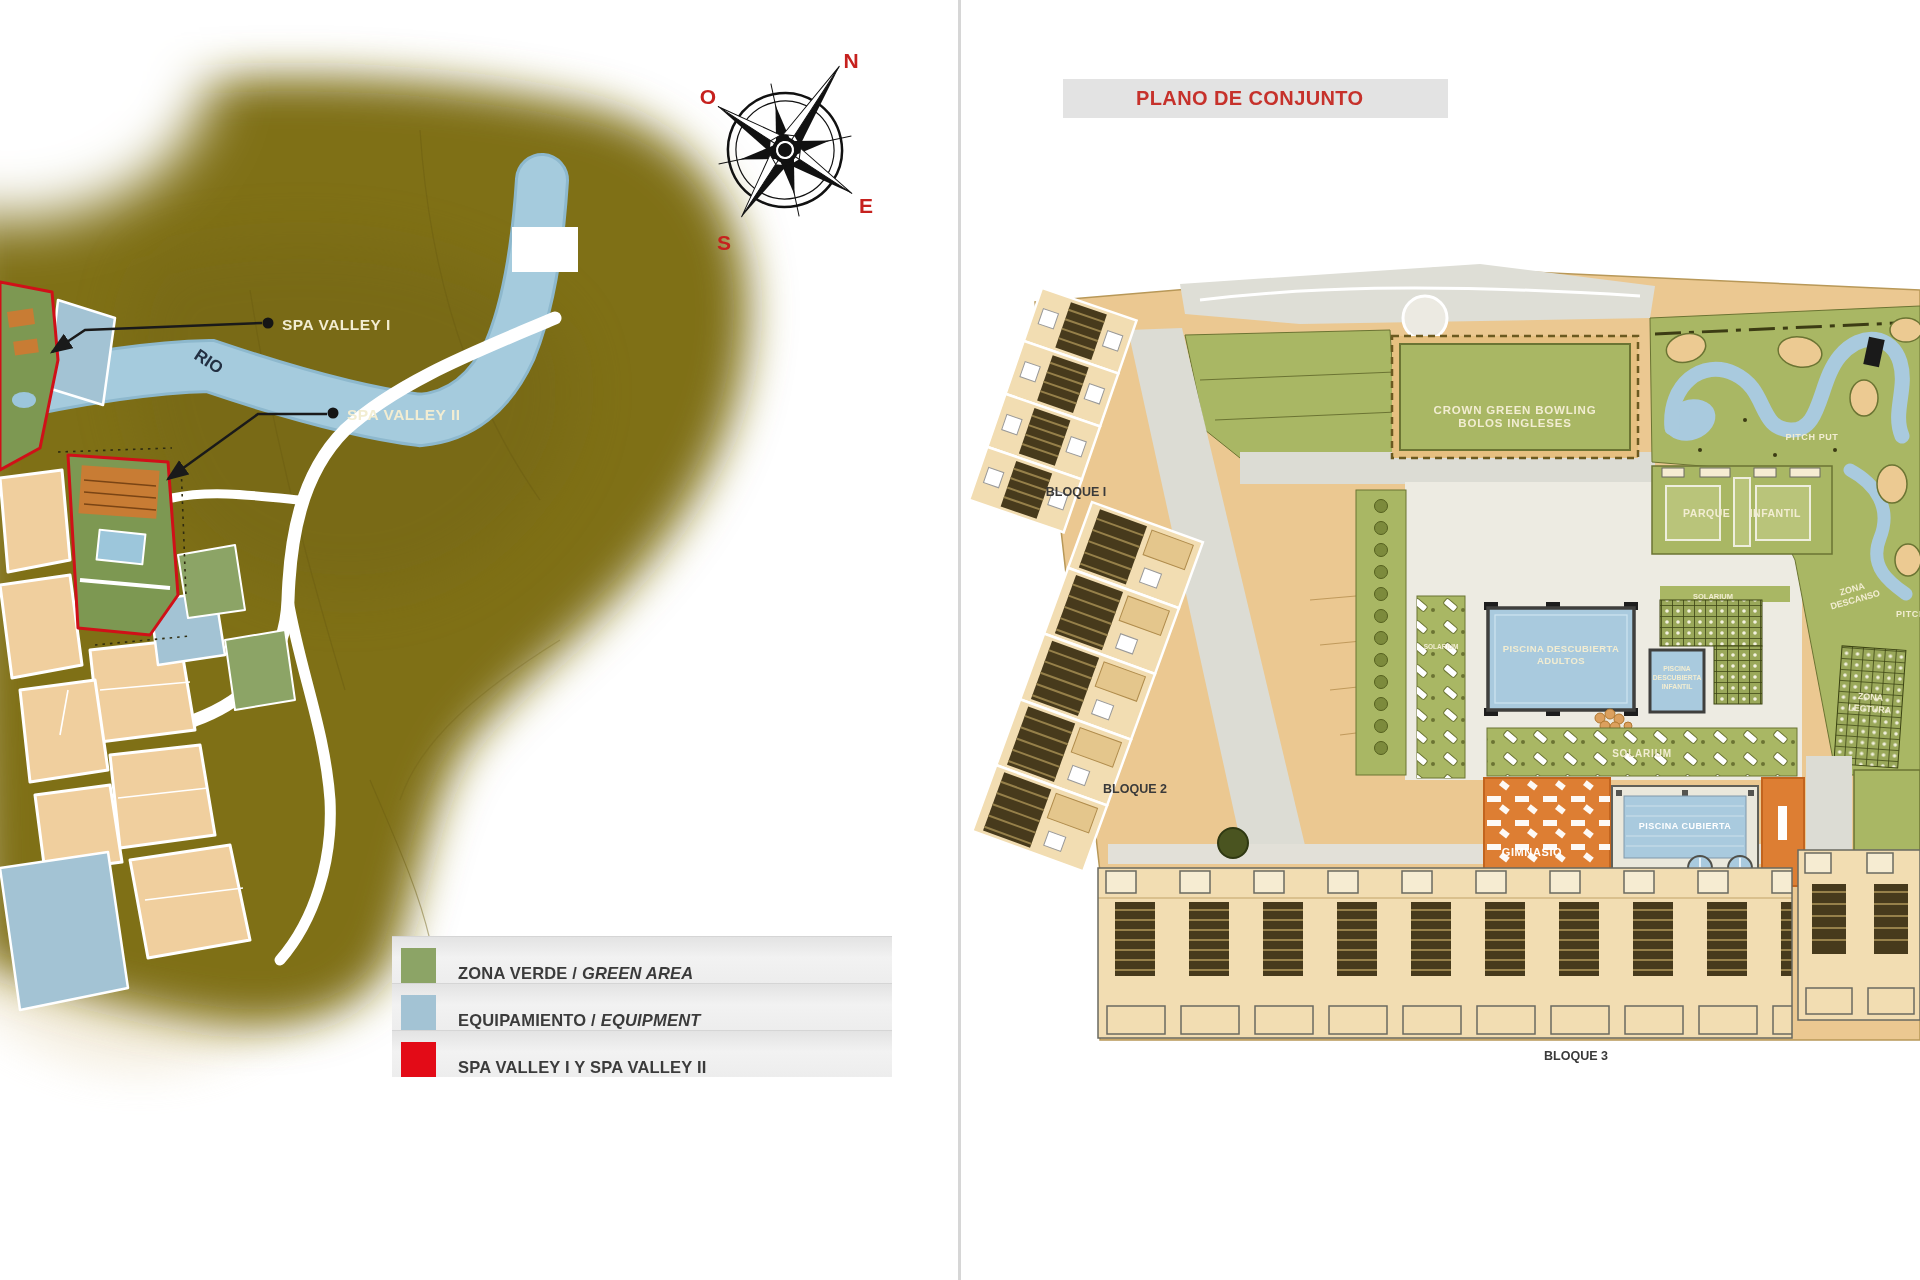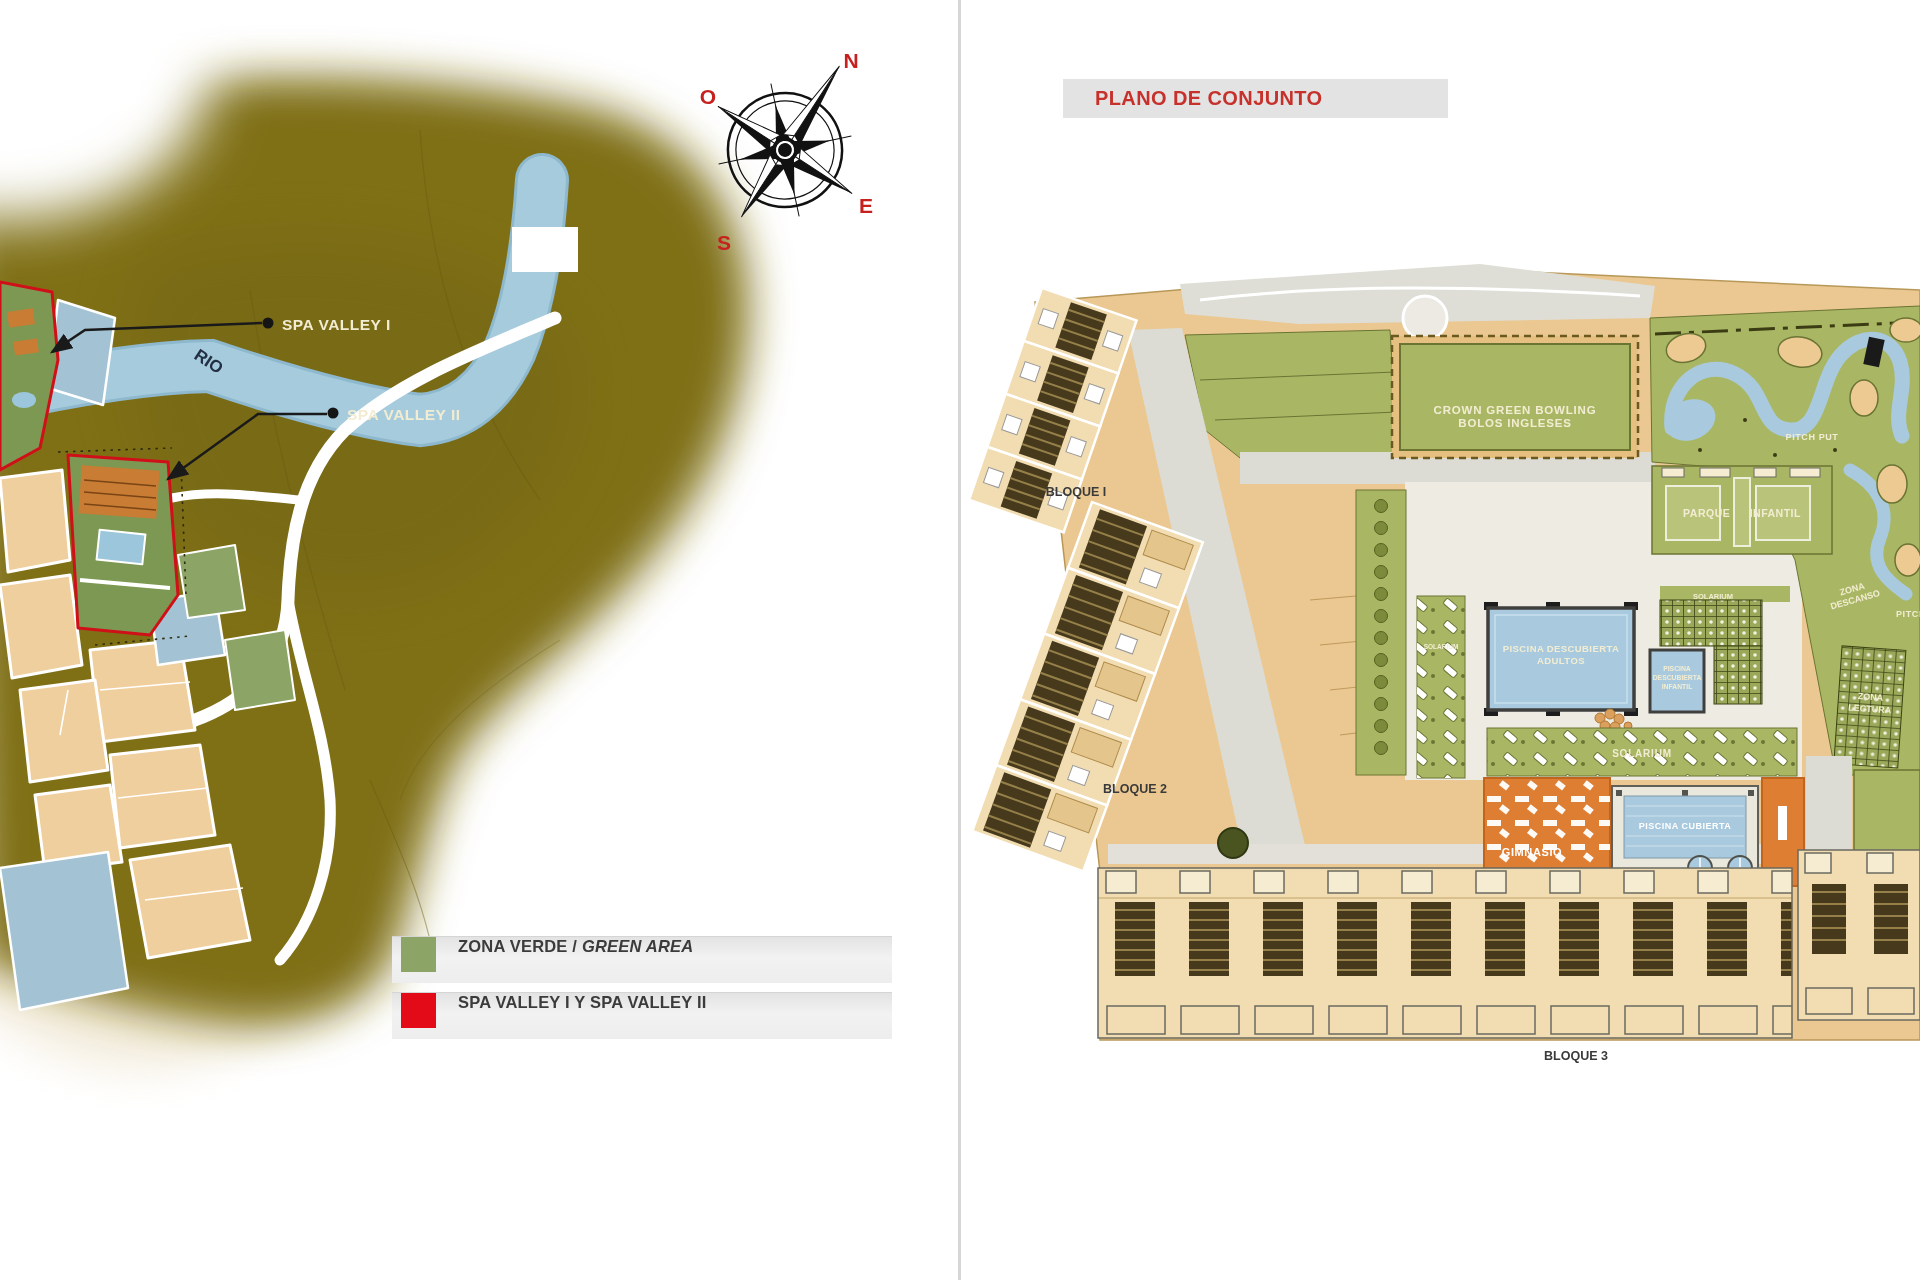--- a/index.html
+++ b/index.html
@@ -1,32 +1,32 @@
 <!DOCTYPE html>
 <html><head>
 <meta charset="utf-8">
 <style>
   html,body{margin:0;padding:0;}
   body{width:1920px;height:1280px;overflow:hidden;background:#ffffff;
        font-family:"Liberation Sans", sans-serif;position:relative;}
   .abs{position:absolute;}
   
   #legend{left:392px;top:936px;width:500px;}
-  .legend-row{display:flex;align-items:flex-start;height:46px;margin-bottom:9px;
+  .legend-row{display:flex;align-items:flex-end;height:46px;
       background:linear-gradient(180deg,#e3e3e3 0%,#f2f2f2 45%,#ededed 100%);
       border-top:1px solid #d5d5d5;}
   .legend-swatch{width:35px;height:35px;margin-left:9px;flex:0 0 35px;}
   .legend-label{margin-left:22px;font-size:16.5px;font-weight:bold;color:#3b3b3b;
       letter-spacing:.2px;white-space:nowrap;}
   .legend-en{font-style:italic;}
   
   #plan-title-bar{left:1063px;top:79px;width:385px;height:39px;background:#e3e3e3;
       display:flex;align-items:center;}
   #plan-title{color:#c6312b;font-weight:bold;font-size:20px;letter-spacing:.4px;
-      padding-left:32px;}
+      padding-left:73px;}
   #divider{left:958px;top:0;width:3px;height:1280px;background:#d6d6d6;}
   svg text{font-family:"Liberation Sans", sans-serif;}
   .cream{fill:#f2edd2;font-weight:bold;}
   .dark-label{fill:#3a3a3a;font-weight:bold;}
 </style>
 </head>
 <body>
 
 <svg class="abs" style="left:0;top:0" width="960" height="1280" viewBox="0 0 960 1280">
   <defs>
@@ -176,20 +176,24 @@
       <text x="866" y="213">E</text>
       <text x="724" y="250">S</text>
     </g>
   </g>
 </svg>
 
 <div id="legend" class="abs">
   <div class="legend-row">
     <span class="legend-swatch" style="background: rgb(140, 164, 102);"></span>
     <span class="legend-label"><span>ZONA VERDE</span><span> / </span><span class="legend-en">GREEN AREA</span></span>
+  </div>
+  <div class="legend-row">
+    <span class="legend-swatch" style="background: rgb(163, 195, 212);"></span>
+    <span class="legend-label"><span>EQUIPAMIENTO</span><span> / </span><span class="legend-en">EQUIPMENT</span></span>
   </div>
   <div class="legend-row">
     <span class="legend-swatch" style="background: rgb(227, 11, 23);"></span>
     <span class="legend-label"><span>SPA VALLEY I Y SPA VALLEY II</span><span></span><span class="legend-en"></span></span>
   </div>
 </div>
 
 <div id="divider" class="abs"></div>
 <div id="plan-title-bar" class="abs">
   <span id="plan-title">PLANO DE CONJUNTO</span>

